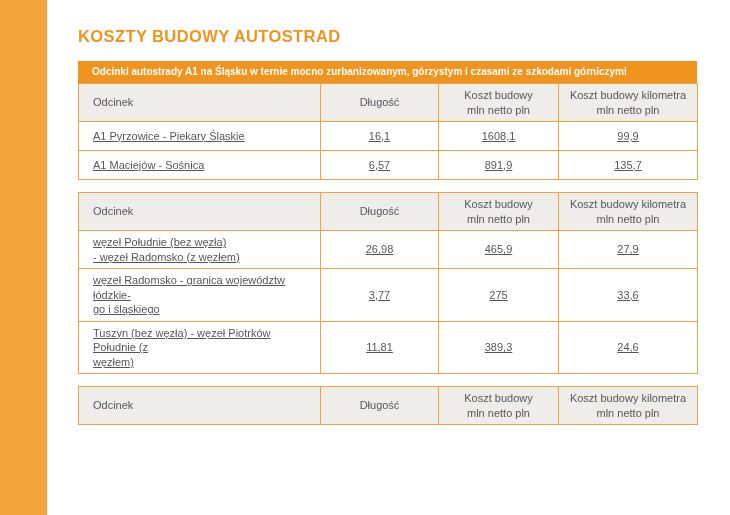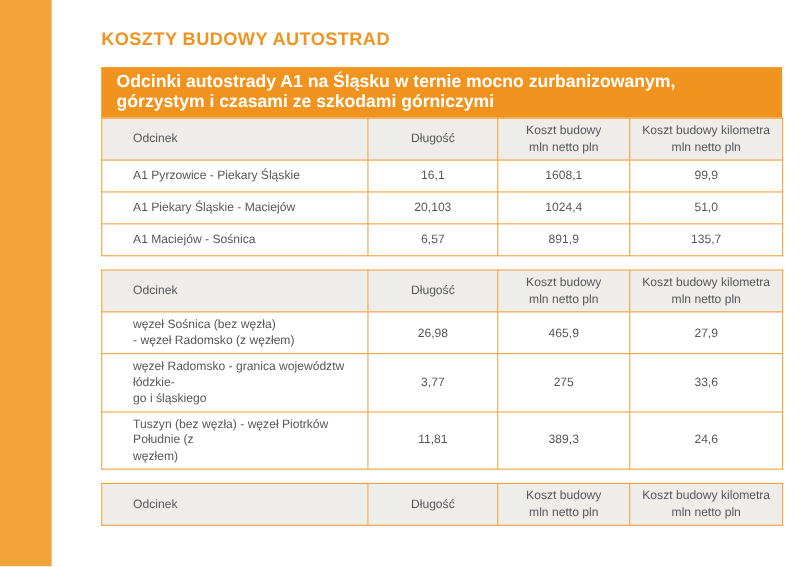--- a/index.html
+++ b/index.html
@@ -17,37 +17,37 @@
     font-family:"Liberation Sans","DejaVu Sans",sans-serif;
     color:var(--txt);
     position:relative;
     overflow:hidden;
   }
   .side-strip{
     position:absolute;left:0;top:0;width:47px;height:515px;
     background:var(--strip);
   }
   .content{
-    position:absolute;left:92px;top:0;width:619px;
+    position:absolute;left:78px;top:0;width:619px;
   }
   .page-title{
     margin-top:27px;
     font-size:16.5px;
     font-weight:bold;
     letter-spacing:.4px;
     color:var(--accent);
   }
   .table-wrap{margin-top:15px;}
   .section{margin-bottom:12px;}
   .section:last-of-type{margin-bottom:0;}
   .section-band{
     background:var(--accent);
     color:#ffffff;
     font-weight:bold;
-    font-size:16px;
+    font-size:10px;
     padding:5px 14px 6px 14px;
     line-height:1.1;
   }
   table{
     width:100%;
     border-collapse:collapse;
     table-layout:fixed;
   }
   col.c1{width:242px;}
   col.c2{width:118px;}
@@ -63,23 +63,23 @@
     white-space:pre-line;
     line-height:1.32;
     padding:4px 6px;
   }
   th{
     background:var(--hdr-bg);
     height:36px;
   }
   th:first-child,td:first-child{
     text-align:left;
-    padding-left:28px;
+    padding-left:14px;
   }
-  td{height:29px;}
+  td{height:29px;text-decoration:underline;}
 </style>
 </head>
 <body>
 
 <div class="side-strip"></div>
 
 <div class="content">
   <h1 class="page-title">KOSZTY BUDOWY AUTOSTRAD</h1>
 
   <div class="table-wrap">
@@ -104,26 +104,20 @@
               </tr>
             </thead>
             <tbody>
               <tr>
                 <td>A1 Pyrzowice - Piekary Śląskie</td>
                 <td>16,1</td>
                 <td>1608,1</td>
                 <td>99,9</td>
               </tr>
               <tr>
-                <td>A1 Piekary Śląskie - Maciejów</td>
-                <td>20,103</td>
-                <td>1024,4</td>
-                <td>51,0</td>
-              </tr>
-              <tr>
                 <td>A1 Maciejów - Sośnica</td>
                 <td>6,57</td>
                 <td>891,9</td>
                 <td>135,7</td>
               </tr>
             </tbody>
           </table>
         </div>
         <div class="section">
           <table>
@@ -138,21 +132,21 @@
                 <th>Odcinek</th>
                 <th>Długość</th>
                 <th>Koszt budowy
 mln netto pln</th>
                 <th>Koszt budowy kilometra
 mln netto pln</th>
               </tr>
             </thead>
             <tbody>
               <tr>
-                <td>węzeł Sośnica (bez węzła)
+                <td>węzeł Południe (bez węzła)
 - węzeł Radomsko (z węzłem)</td>
                 <td>26,98</td>
                 <td>465,9</td>
                 <td>27,9</td>
               </tr>
               <tr>
                 <td>węzeł Radomsko - granica województw łódzkie-
 go i śląskiego</td>
                 <td>3,77</td>
                 <td>275</td>

